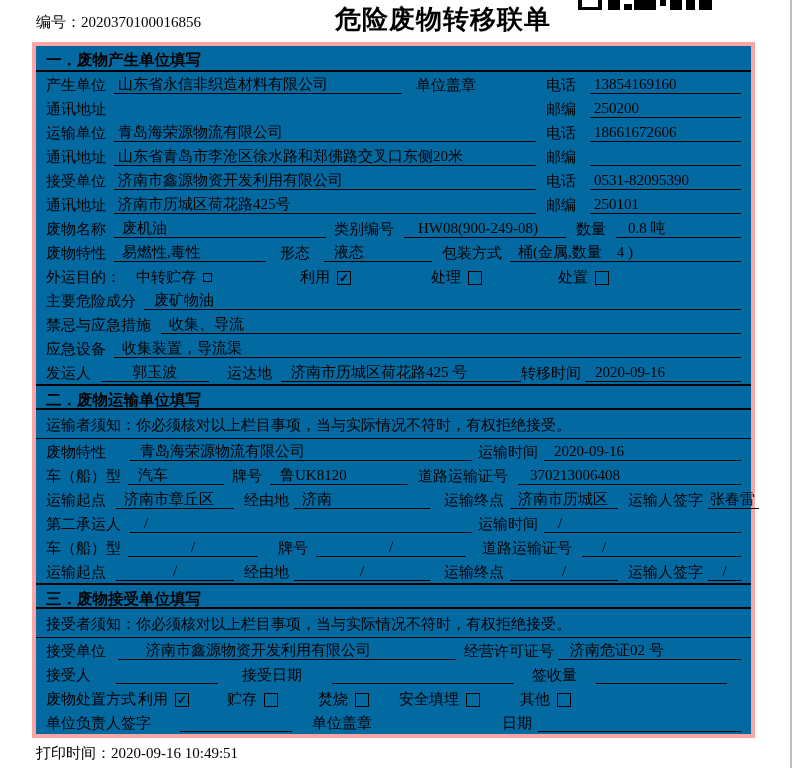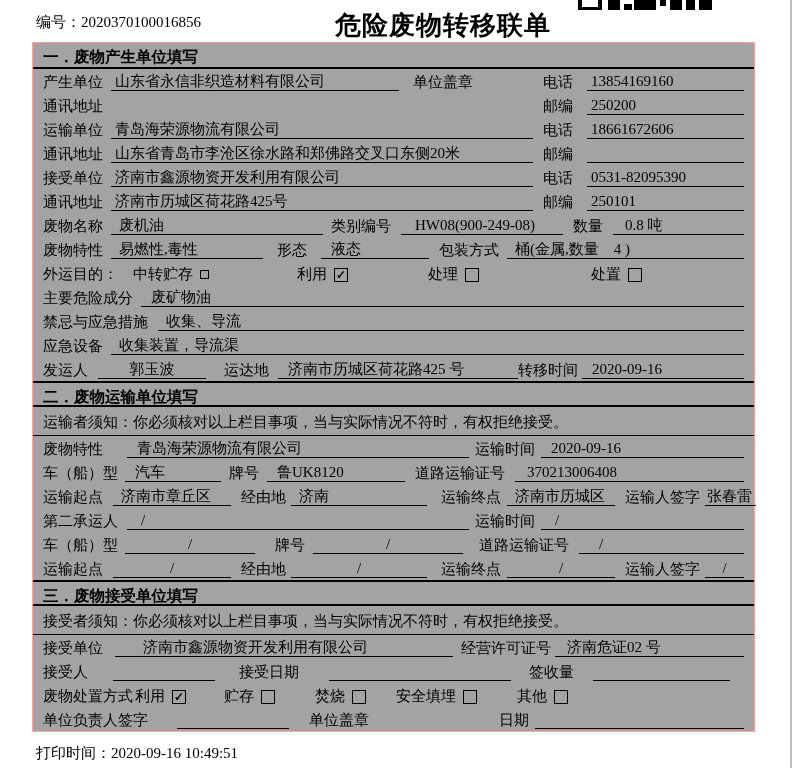--- a/index.html
+++ b/index.html
@@ -7,32 +7,32 @@
   body {
     width: 796px; height: 768px;
     position: relative;
     font-family: "Liberation Serif", "DejaVu Serif", serif;
     color: #000;
     font-size: 15px;
     overflow: hidden;
   }
   .serial { position: absolute; left: 36px; top: 13px; font-size: 15px; white-space: nowrap; }
   .doc-title {
-    position: absolute; left: 443px; top: 8px; transform: translateX(-50%);
+    position: absolute; left: 443px; top: 2px; transform: translateX(-50%);
     font-size: 26px; font-weight: bold; letter-spacing: 1px; white-space: nowrap;
   }
   .qr { position: absolute; left: 578px; top: 0; width: 134px; height: 10px; }
   .qr .u { position: absolute; left: 0; top: 0; width: 24px; height: 10px;
            border-left: 4px solid #000; border-right: 4px solid #000; border-bottom: 3px solid #000; }
   .qr .b { position: absolute; background: #000; top: 0; height: 10px; }
   .page-edge { position: absolute; left: 790px; top: 0; width: 2px; height: 768px; background: #bdbdbd; }
 
   .form-table {
     position: absolute; left: 32px; top: 42px; width: 723px;
-    border: 1px solid #fca5a5; background: #a3a3a3;
+    border: 4px solid #fca5a5; background: #0369a1;
   }
   .sec-header {
     font-weight: bold; font-size: 15.5px;
     padding: 4px 10px 3px;
     border-bottom: 2px solid #000;
     height: 26px; line-height: 19px;
   }
   .sec-header.bt { border-top: 2px solid #000; }
   .notice-row {
     height: 29px; padding: 6px 10px 0;
@@ -167,21 +167,21 @@
       <span class="box sm"></span>
     </span>
     <span class="opt" style="margin-left:88px">
       <span>利用</span>
       <span class="box">✓</span>
     </span>
     <span class="opt" style="margin-left:80px">
       <span>处理</span>
       <span class="box"></span>
     </span>
-    <span class="opt" style="margin-left:112px">
+    <span class="opt" style="margin-left:76px">
       <span>处置</span>
       <span class="box"></span>
     </span>
   </div>
 
   <div class="row">
     <span class="lbl" style="width:98px">主要危险成分</span>
     <span class="val grow" style="padding-left:10px">废矿物油</span>
   </div>
 

